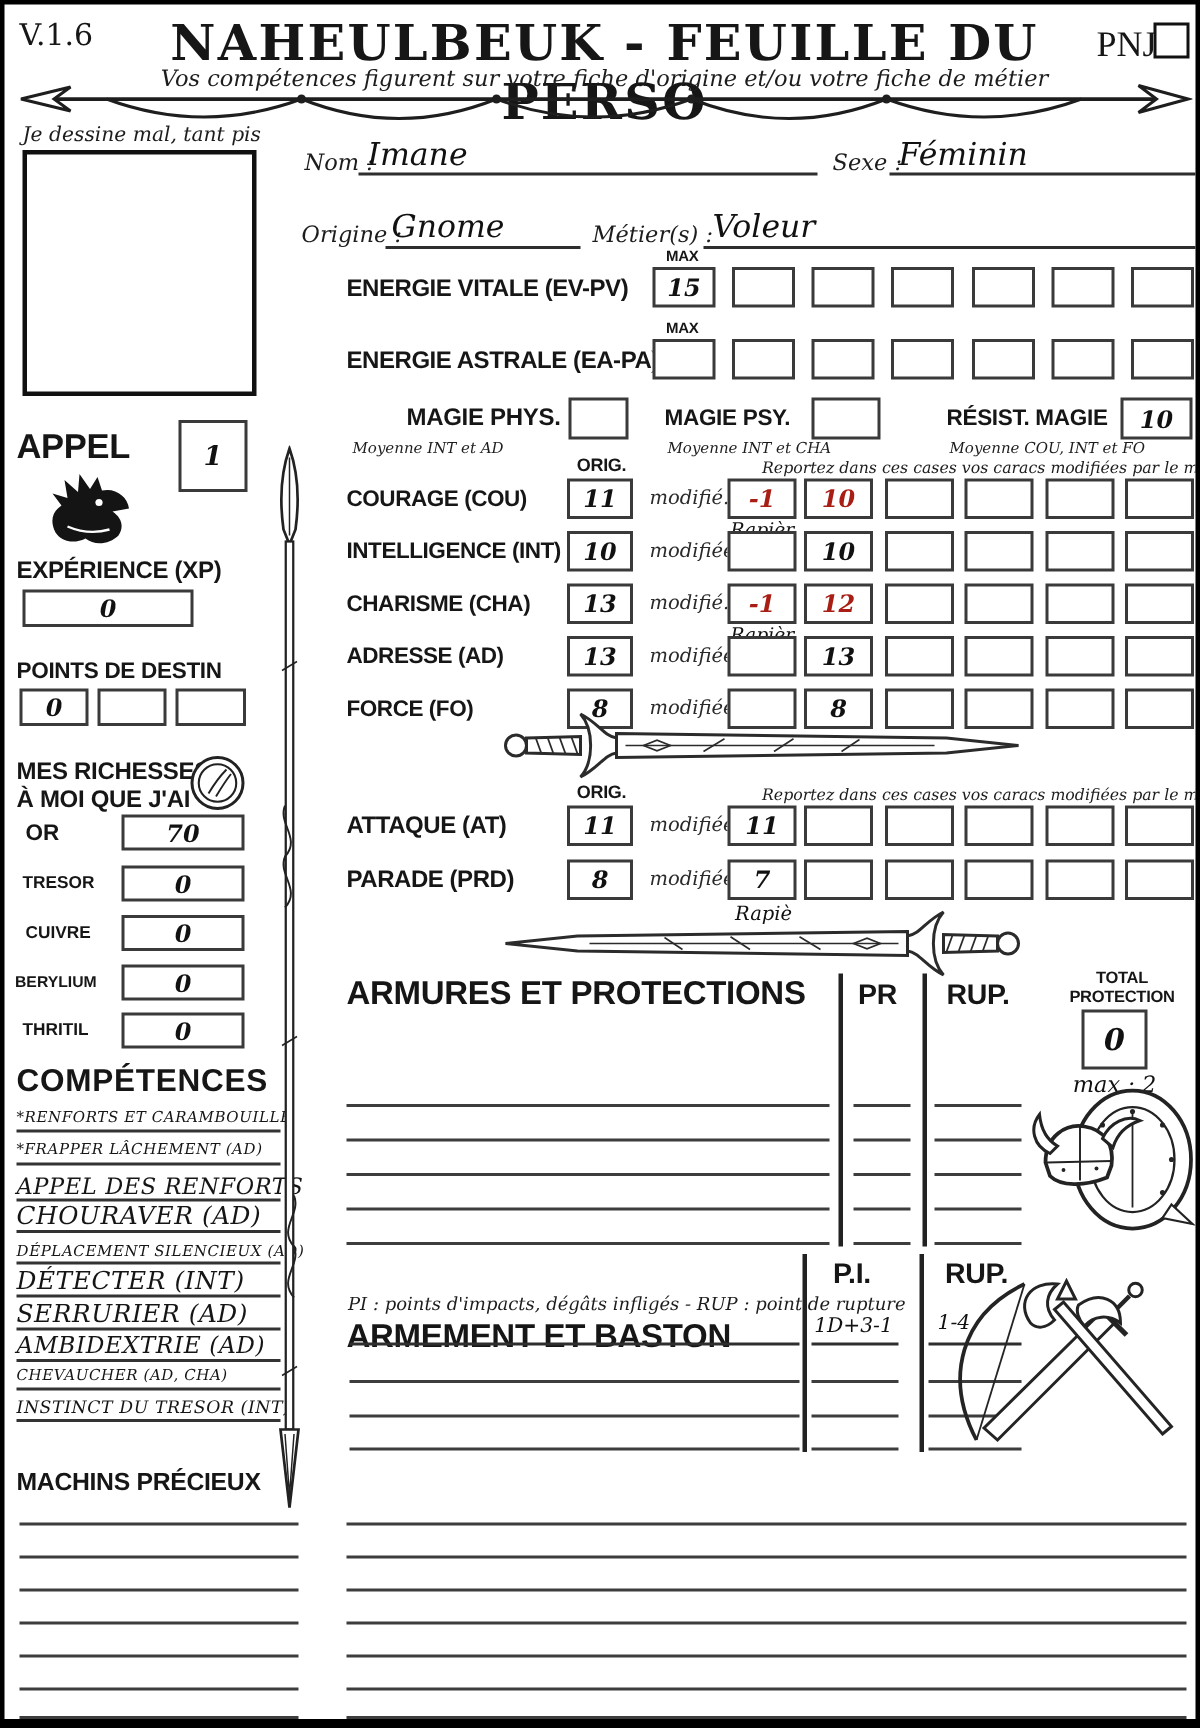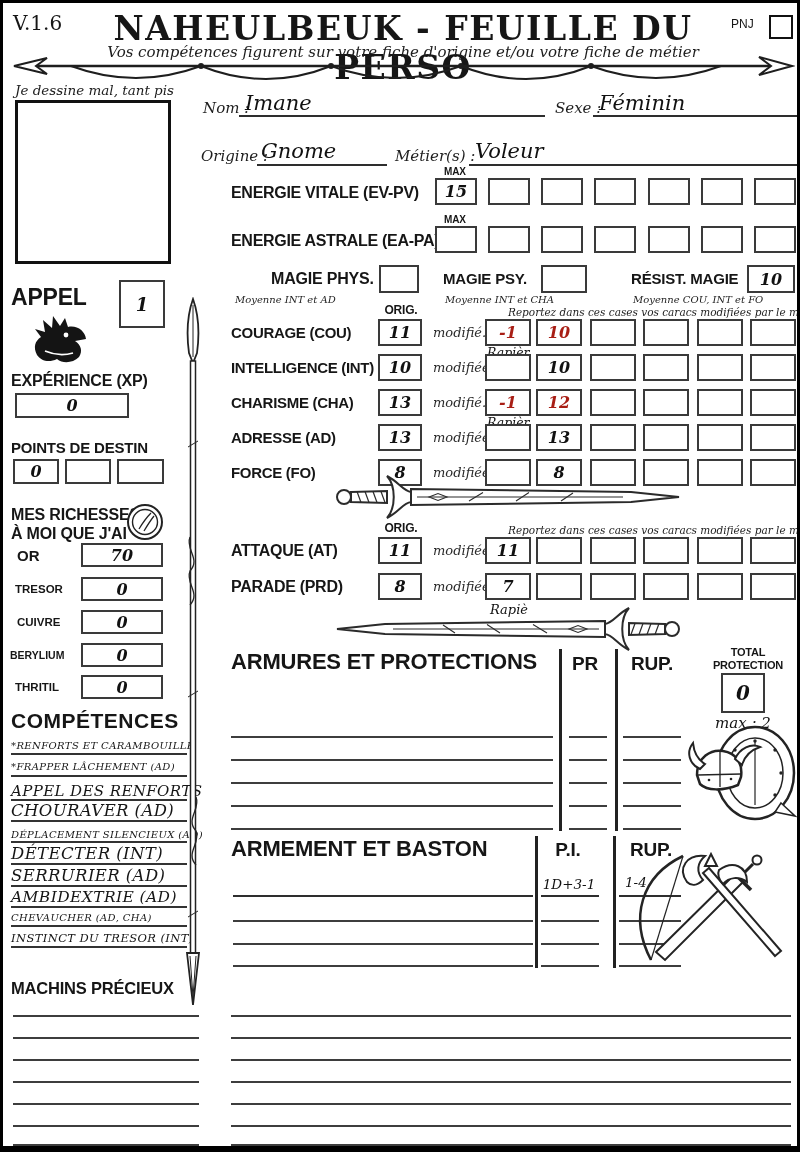--- a/index.html
+++ b/index.html
@@ -38,21 +38,21 @@
   .curlabel{position:absolute;font-family:"Liberation Sans",sans-serif;font-weight:700;color:#161616;white-space:nowrap}
   .hv{font-size:16px}
 </style>
 </head>
 <body>
 
 <div class="page">
 
   <div class="abs" style="left:10px;top:8px;font-family:'DejaVu Serif',serif;font-size:20px">V.1.6</div>
   <div class="abs ctr" style="left:60px;top:6px;width:680px;font-family:'DejaVu Serif',serif;font-weight:700;font-size:33px;letter-spacing:1.5px">NAHEULBEUK - FEUILLE DU PERSO</div>
-  <div class="abs" style="left:728px;top:14px;font-family:Liberation Sans, sans-serif;font-size:12px">PNJ</div>
+  <div class="abs" style="left:728px;top:14px;font-family:Liberation Serif, serif;font-size:24px">PNJ</div>
   <div class="abs" style="left:766px;top:12px;width:24px;height:24px;border:2.5px solid #111;box-sizing:border-box"></div>
   <div class="abs ctr cal" style="left:100px;top:40px;width:600px;font-size:15px">Vos compétences figurent sur votre fiche d'origine et/ou votre fiche de métier</div>
 
   <svg class="abs" style="left:8px;top:53px" width="784" height="32" viewBox="0 0 784 32">
     <line x1="18" y1="10" x2="766" y2="10" stroke="#1e1e1e" stroke-width="2.5"></line>
     <path d="M3 10 L36 2 L25 10 L36 18 Z" fill="#fff" stroke="#1e1e1e" stroke-width="2"></path>
     <path d="M781 10 L748 1 L760 10 L748 19 Z" fill="#fff" stroke="#1e1e1e" stroke-width="2"></path>
     <path d="M60 10 Q125 34 190 10" fill="none" stroke="#1e1e1e" stroke-width="2"></path>
     <path d="M190 10 Q255 36 320 10" fill="none" stroke="#1e1e1e" stroke-width="2"></path>
     <path d="M320 10 Q385 34 450 10" fill="none" stroke="#1e1e1e" stroke-width="2"></path>
@@ -408,21 +408,22 @@
       <circle cx="88" cy="72" r="1.7" fill="#232323"></circle>
     <path d="M10 52 C10 34 24 26 36 28 C49 30 56 40 54 54 L51 62 C36 68 20 68 13 61 Z" fill="#fff" stroke="#232323" stroke-width="2.5"></path>
     <line x1="11" y1="52" x2="54" y2="51" stroke="#232323" stroke-width="1.5"></line>
     <line x1="33" y1="28" x2="33" y2="64" stroke="#232323" stroke-width="1.3"></line>
     <circle cx="22" cy="57" r="1.3" fill="#232323"></circle>
       <circle cx="44" cy="56" r="1.3" fill="#232323"></circle>
     <path d="M13 46 C2 41 -1 29 6 20 C7 30 11 37 18 41 Z" fill="#fff" stroke="#232323" stroke-width="2"></path>
     <path d="M48 36 C53 25 64 20 73 24 C64 27 58 32 55 42 Z" fill="#fff" stroke="#232323" stroke-width="2"></path>
   </svg>
 
-  <div class="b" style="left:228px;top:833px;font-size:22px">ARMEMENT ET BASTON</div>
+  <div class="b" style="left:228px;top:875px;font-size:22px">ARMEMENT ET BASTON</div>
+  <div class="cal" style="left:229px;top:859px;font-size:12px">PI : points d'impacts, dégâts infligés - RUP : point de rupture</div>
   <div class="vbar" style="left:532px;top:833px;height:132px"></div>
   <div class="vbar" style="left:610px;top:833px;height:132px"></div>
   <div class="b ctr" style="left:536px;top:836px;width:58px;font-size:19px">P.I.</div>
   <div class="b ctr" style="left:616px;top:836px;width:64px;font-size:19px">RUP.</div>
 
   <div class="line" style="left:230px;top:892px;width:300px;background:#2e2e2e"></div>
   <div class="handabs ctr" style="left:536px;top:873px;width:60px;font-size:13.5px">1D+3-1</div>
   <div class="line" style="left:538px;top:892px;width:58px;background:#2e2e2e"></div>
   <div class="handabs" style="left:622px;top:871px;font-size:13.5px">1-4</div>
   <div class="line" style="left:616px;top:892px;width:62px;background:#2e2e2e"></div>

